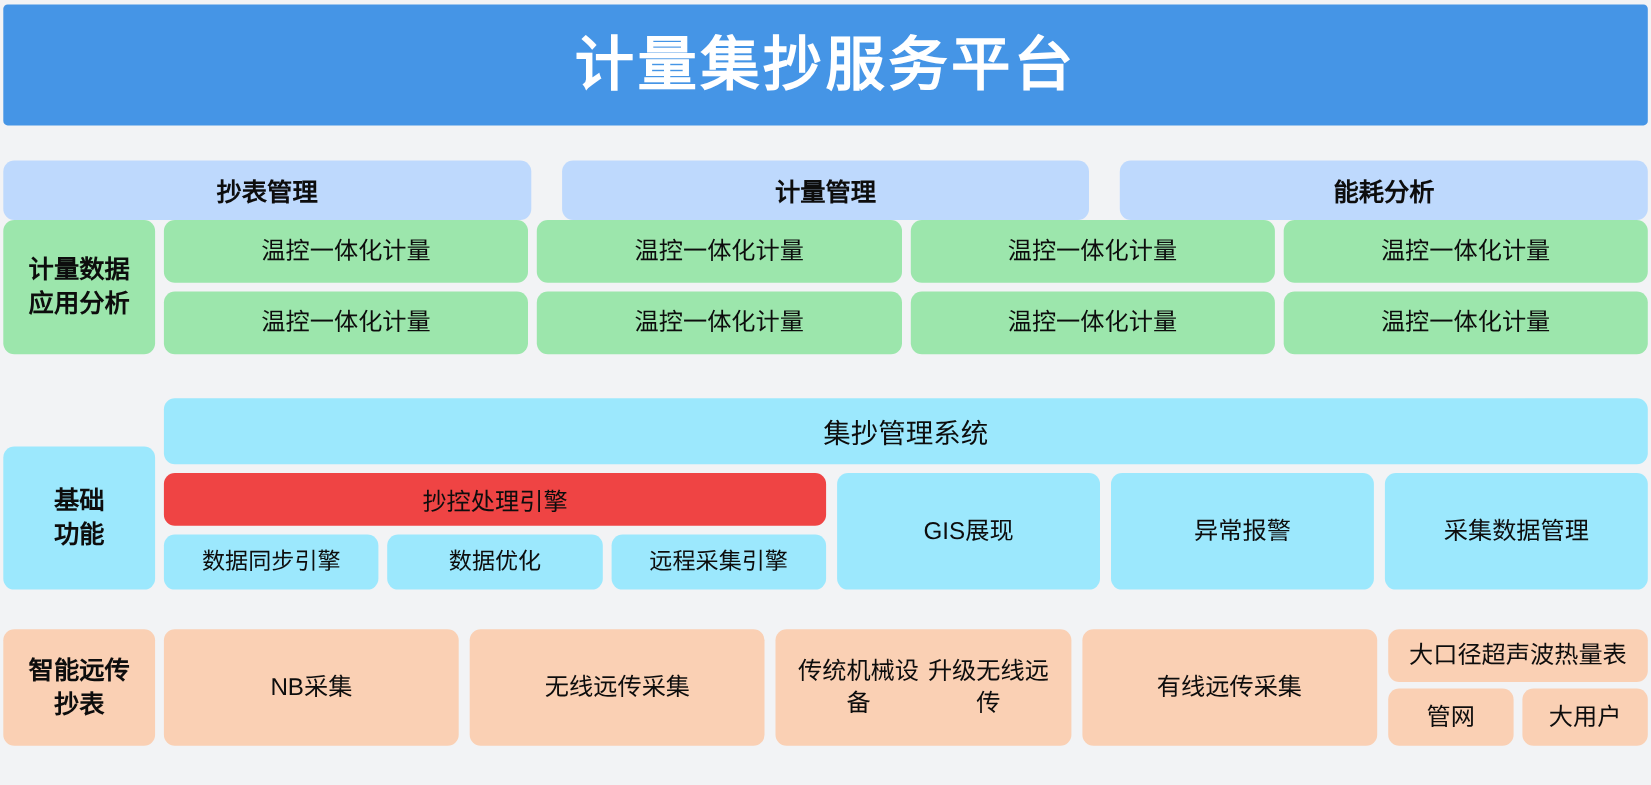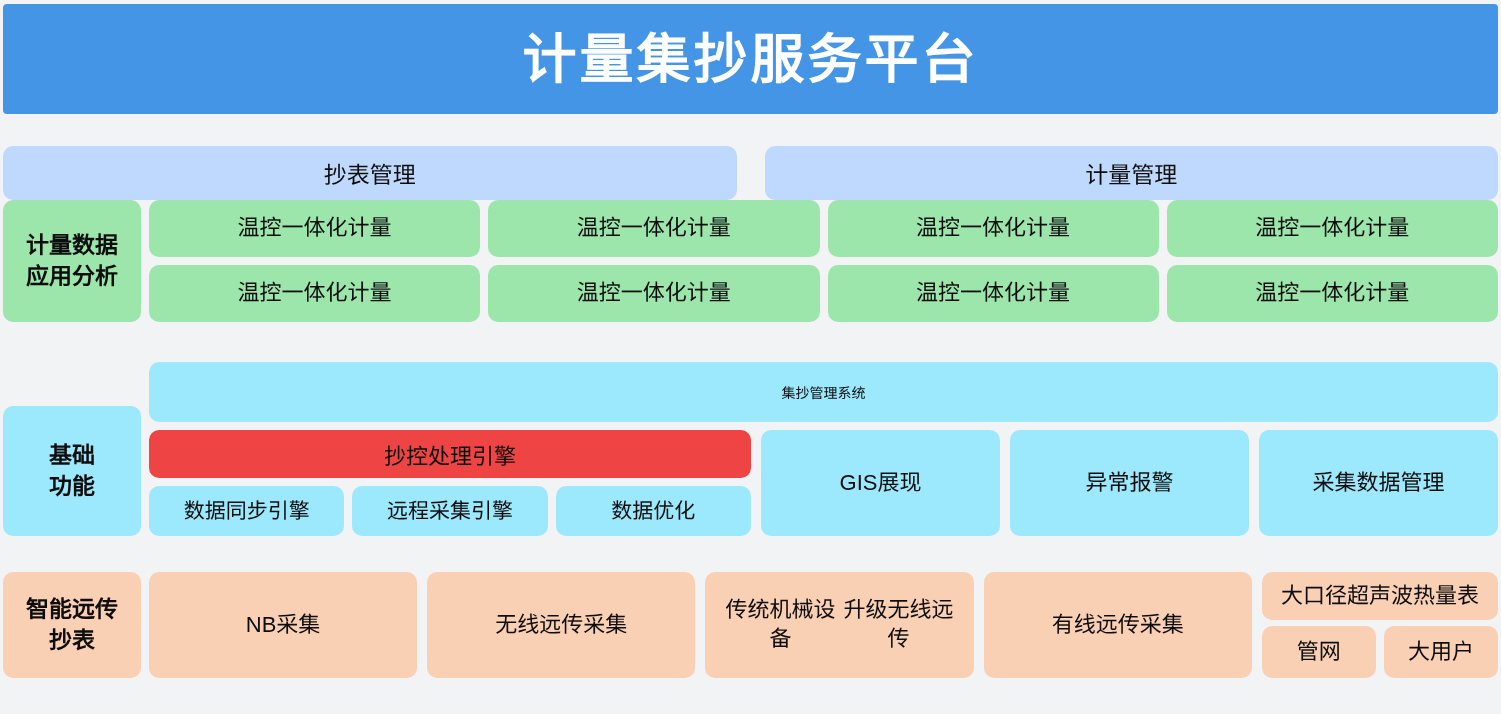--- a/index.html
+++ b/index.html
@@ -53,21 +53,21 @@
     flex: 0 0 auto;
   }
   .tab {
     flex: 1 1 0;
     background: #bed9fd;
     border-radius: 10px;
     display: flex;
     align-items: center;
     justify-content: center;
     font-size: 23px;
-    font-weight: normal;
+    font-weight: bold;
     color: #0d0d0d;
   }
 
   
   .band {
     display: flex;
     gap: 8px;
     flex: 0 0 auto;
   }
   .band-label {
@@ -119,21 +119,21 @@
   
   .band-cyan { margin-top: 40px; height: 174px; }
   .band-cyan .band-label { background: #9ce8fd; margin-top: 44px; }
   .cyan-top {
     flex: 0 0 60px;
     background: #9ce8fd;
     border-radius: 10px;
     display: flex;
     align-items: center;
     justify-content: center;
-    font-size: 14px;
+    font-size: 25px;
     color: #0d0d0d;
   }
   .cyan-bottom {
     flex: 1 1 auto;
     display: flex;
     gap: 10px;
   }
   .cyan-col-engine {
     flex: 0 0 602px;
     display: flex;
@@ -203,20 +203,21 @@
 
 <div class="page">
 
   <div class="header-band">
     <div class="header-title">计量集抄服务平台</div>
   </div>
 
   <div class="tabs-row">
     <div class="tab">抄表管理</div>
     <div class="tab">计量管理</div>
+    <div class="tab">能耗分析</div>
   </div>
 
   <div class="band band-green">
     <div class="band-label">
       <span>计量数据</span>
       <span>应用分析</span>
     </div>
     <div class="band-body">
       <div class="green-row">
         <div class="cell">温控一体化计量</div>
@@ -238,22 +239,22 @@
       <span>基础</span>
       <span>功能</span>
     </div>
     <div class="band-body">
       <div class="cyan-top">集抄管理系统</div>
       <div class="cyan-bottom">
         <div class="cyan-col-engine">
           <div class="cyan-engine-main">抄控处理引擎</div>
           <div class="cyan-engine-subs">
             <div class="cell">数据同步引擎</div>
+            <div class="cell">数据优化</div>
             <div class="cell">远程采集引擎</div>
-            <div class="cell">数据优化</div>
           </div>
         </div>
         <div class="cell">GIS展现</div>
         <div class="cell">异常报警</div>
         <div class="cell">采集数据管理</div>
       </div>
     </div>
   </div>
 
   <div class="band band-orange">

